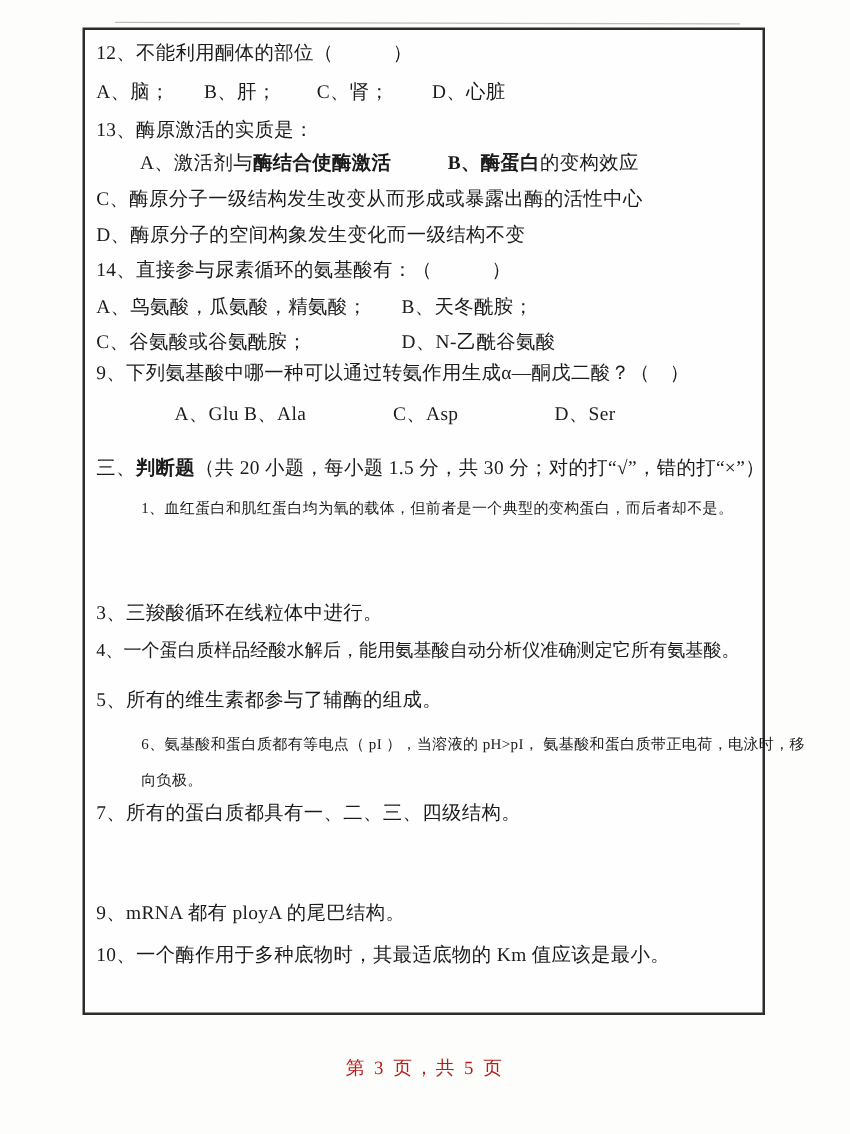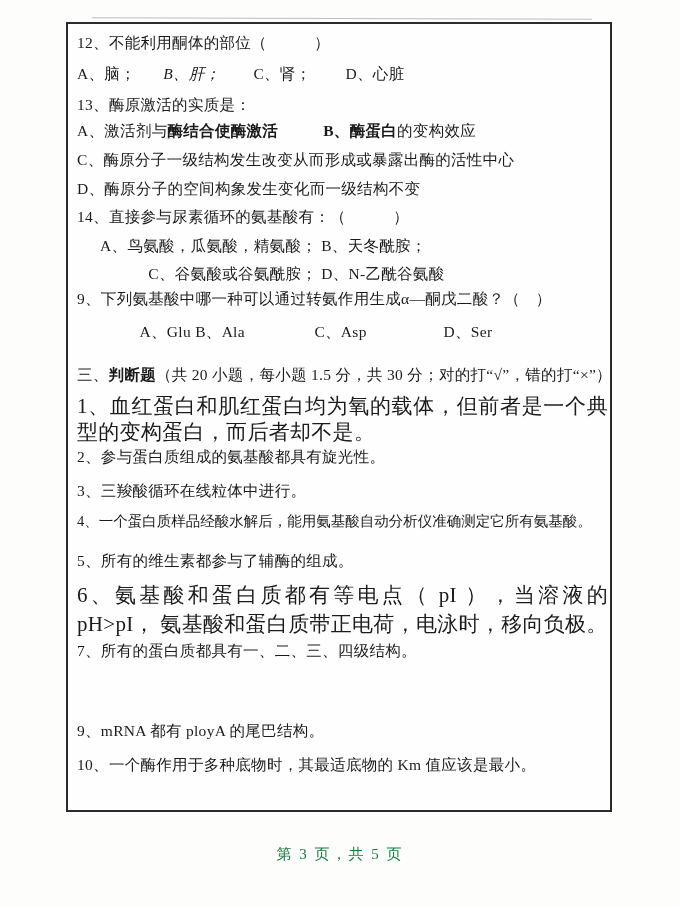--- a/index.html
+++ b/index.html
@@ -25,32 +25,32 @@
   }
   .ln {
     position: absolute; left: 9px; width: 531px;
     font-size: 15.5px; line-height: 19px;
     white-space: nowrap;
     letter-spacing: .3px;
   }
   .wrap {
     white-space: normal; text-align: justify; line-height: 27px;
   }
-  .sm   { font-size: 21px; }
+  .sm   { font-size: 12px; margin-left: 36px; }
   .xs   { font-size: 14.5px; letter-spacing: 0; }
   .opt  { display: inline-block; vertical-align: top; }
-  .w82  { width: 82px; }  .w86  { width: 86px; font-style: italic; }  .w88  { width: 88px; }
+  .w82  { width: 82px; }  .w86  { width: 86px; }  .w88  { width: 88px; }
   .w114 { width: 114px; text-align: right; } .w115 { width: 115px; } .w125 { width: 125px; }
-  .w240 { width: 240px; text-align: right; } .w242 { width: 242px; }
+  .w240 { width: 240px; } .w242 { width: 242px; margin-left: 35px; }
   .b    { font-weight: bold; }
 
   .footer {
     position: absolute; top: 845px; left: 0; width: 680px;
     text-align: center; font-size: 15px; letter-spacing: 2px;
-    color: #15803d;
+    color: #b91c1c;
   }
 </style>
 </head>
 <body>
 
 <div class="page">
 
   <div class="scan-artifact-line"></div>
 
   <div class="exam-box">
@@ -87,21 +87,20 @@
       <span class="opt w115">B、Ala</span>
       <span class="opt w125">C、Asp</span>
       <span class="opt">D、Ser</span>
     </div>
 
     <div class="ln" style="top:341px">
       <span>三、</span><span class="b">判断题</span><span>（共 20 小题，每小题 1.5 分，共 30 分；对的打“√”，错的打“×”）</span>
     </div>
 
     <div class="ln wrap sm" style="top:369px; line-height:26px">1、血红蛋白和肌红蛋白均为氧的载体，但前者是一个典型的变构蛋白，而后者却不是。</div>
-    <div class="ln" style="top:423px">2、参与蛋白质组成的氨基酸都具有旋光性。</div>
     <div class="ln" style="top:457px">3、三羧酸循环在线粒体中进行。</div>
     <div class="ln xs" style="top:488px">4、一个蛋白质样品经酸水解后，能用氨基酸自动分析仪准确测定它所有氨基酸。</div>
     <div class="ln" style="top:527px">5、所有的维生素都参与了辅酶的组成。</div>
     <div class="ln wrap sm" style="top:557px; line-height:29px">6、氨基酸和蛋白质都有等电点（ pI ），当溶液的 pH&gt;pI， 氨基酸和蛋白质带正电荷，电泳时，移向负极。</div>
     <div class="ln" style="top:617px">7、所有的蛋白质都具有一、二、三、四级结构。</div>
     <div class="ln" style="top:697px">9、mRNA 都有 ployA 的尾巴结构。</div>
     <div class="ln" style="top:731px">10、一个酶作用于多种底物时，其最适底物的 Km 值应该是最小。</div>
 
   </div>
 

